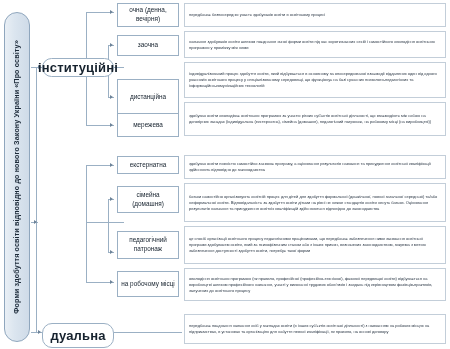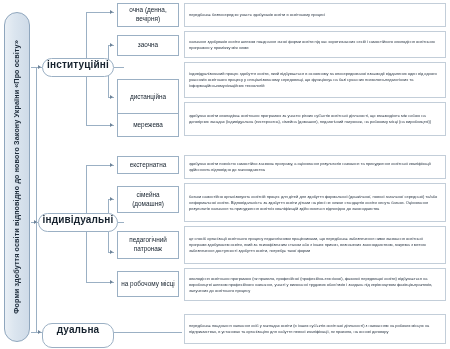--- a/index.html
+++ b/index.html
@@ -21,22 +21,22 @@
   .title-pill .vtext{
     writing-mode:vertical-rl;transform:rotate(180deg);
     font-size:7.2px;font-weight:bold;color:#1d2b3a;
     letter-spacing:.1px;white-space:nowrap;line-height:1;
   }
 
   
   .cat{
     position:absolute;box-sizing:border-box;
     border:1px solid #9bb0c4;border-radius:10px;background:#ffffff;
-    display:flex;align-items:flex-start;justify-content:center;
-    font-size:10px;font-weight:bold;color:#16222e;
+    display:flex;align-items:center;justify-content:center;
+    font-size:13px;font-weight:bold;color:#16222e;
     letter-spacing:.15px;
   }
   #cat-inst{left:42px;top:58px;width:72px;height:19px;}
   #cat-indiv{left:38px;top:213px;width:80px;height:19px;}
   #cat-dual{left:42px;top:323px;width:72px;height:25px;}
 
   
   .form-box{
     position:absolute;box-sizing:border-box;
     border:1px solid #9bb0c4;background:#ffffff;
@@ -111,23 +111,20 @@
   <div class="ln lh" style="left:108px;top:252px;width:6px;"></div>
   <div class="arrow" style="left:110px;top:249.5px;"></div>
   <div class="ln lh" style="left:86px;top:282px;width:28px;"></div>
   <div class="arrow" style="left:110px;top:279.5px;"></div>
 
   <div class="ln lh" style="left:114px;top:332px;width:68px;"></div>
 
   <div class="cat" id="cat-inst">
     <span>інституційні</span>
   </div>
-  <div class="cat" id="cat-indiv">
-    <span>індивідуальні</span>
-  </div>
   <div class="cat" id="cat-dual">
     <span>дуальна</span>
   </div>
 
   <div class="form-box" style="left:117px;top:3px;width:62px;height:24px;">
     <span>очна (денна, вечірня)</span>
   </div>
   <div class="form-box" style="left:117px;top:35px;width:62px;height:21px;">
     <span>заочна</span>
   </div>

